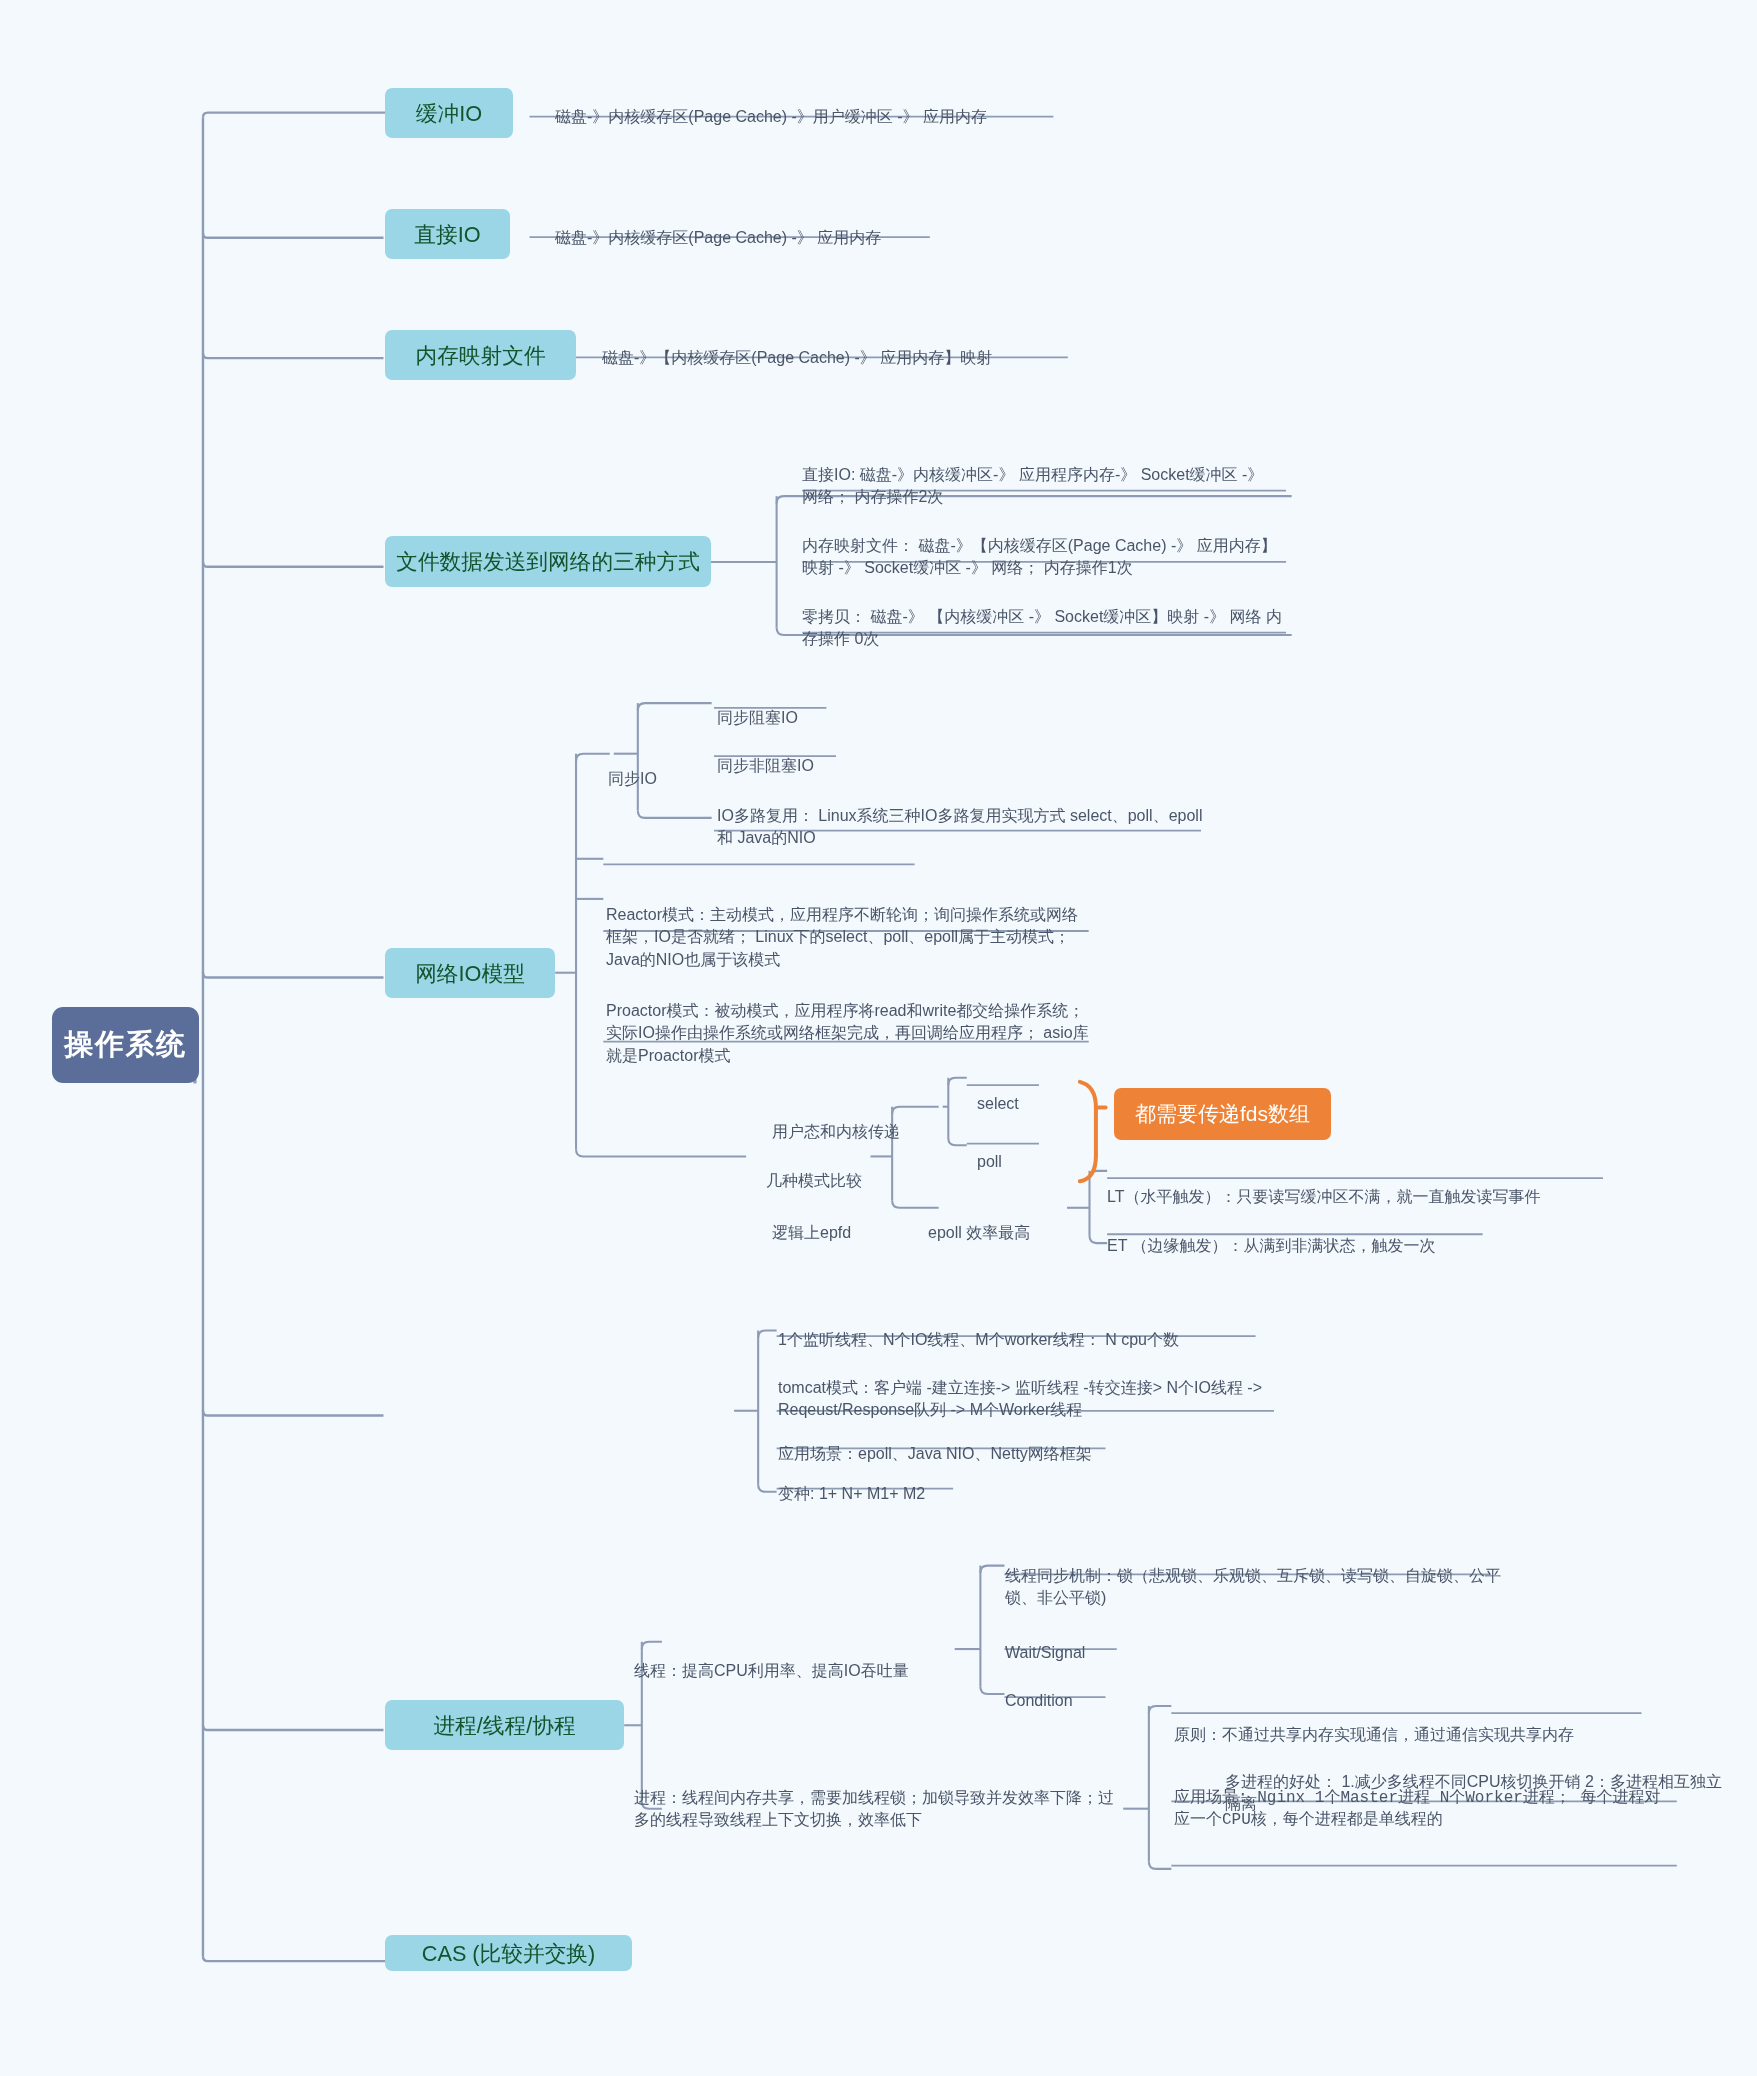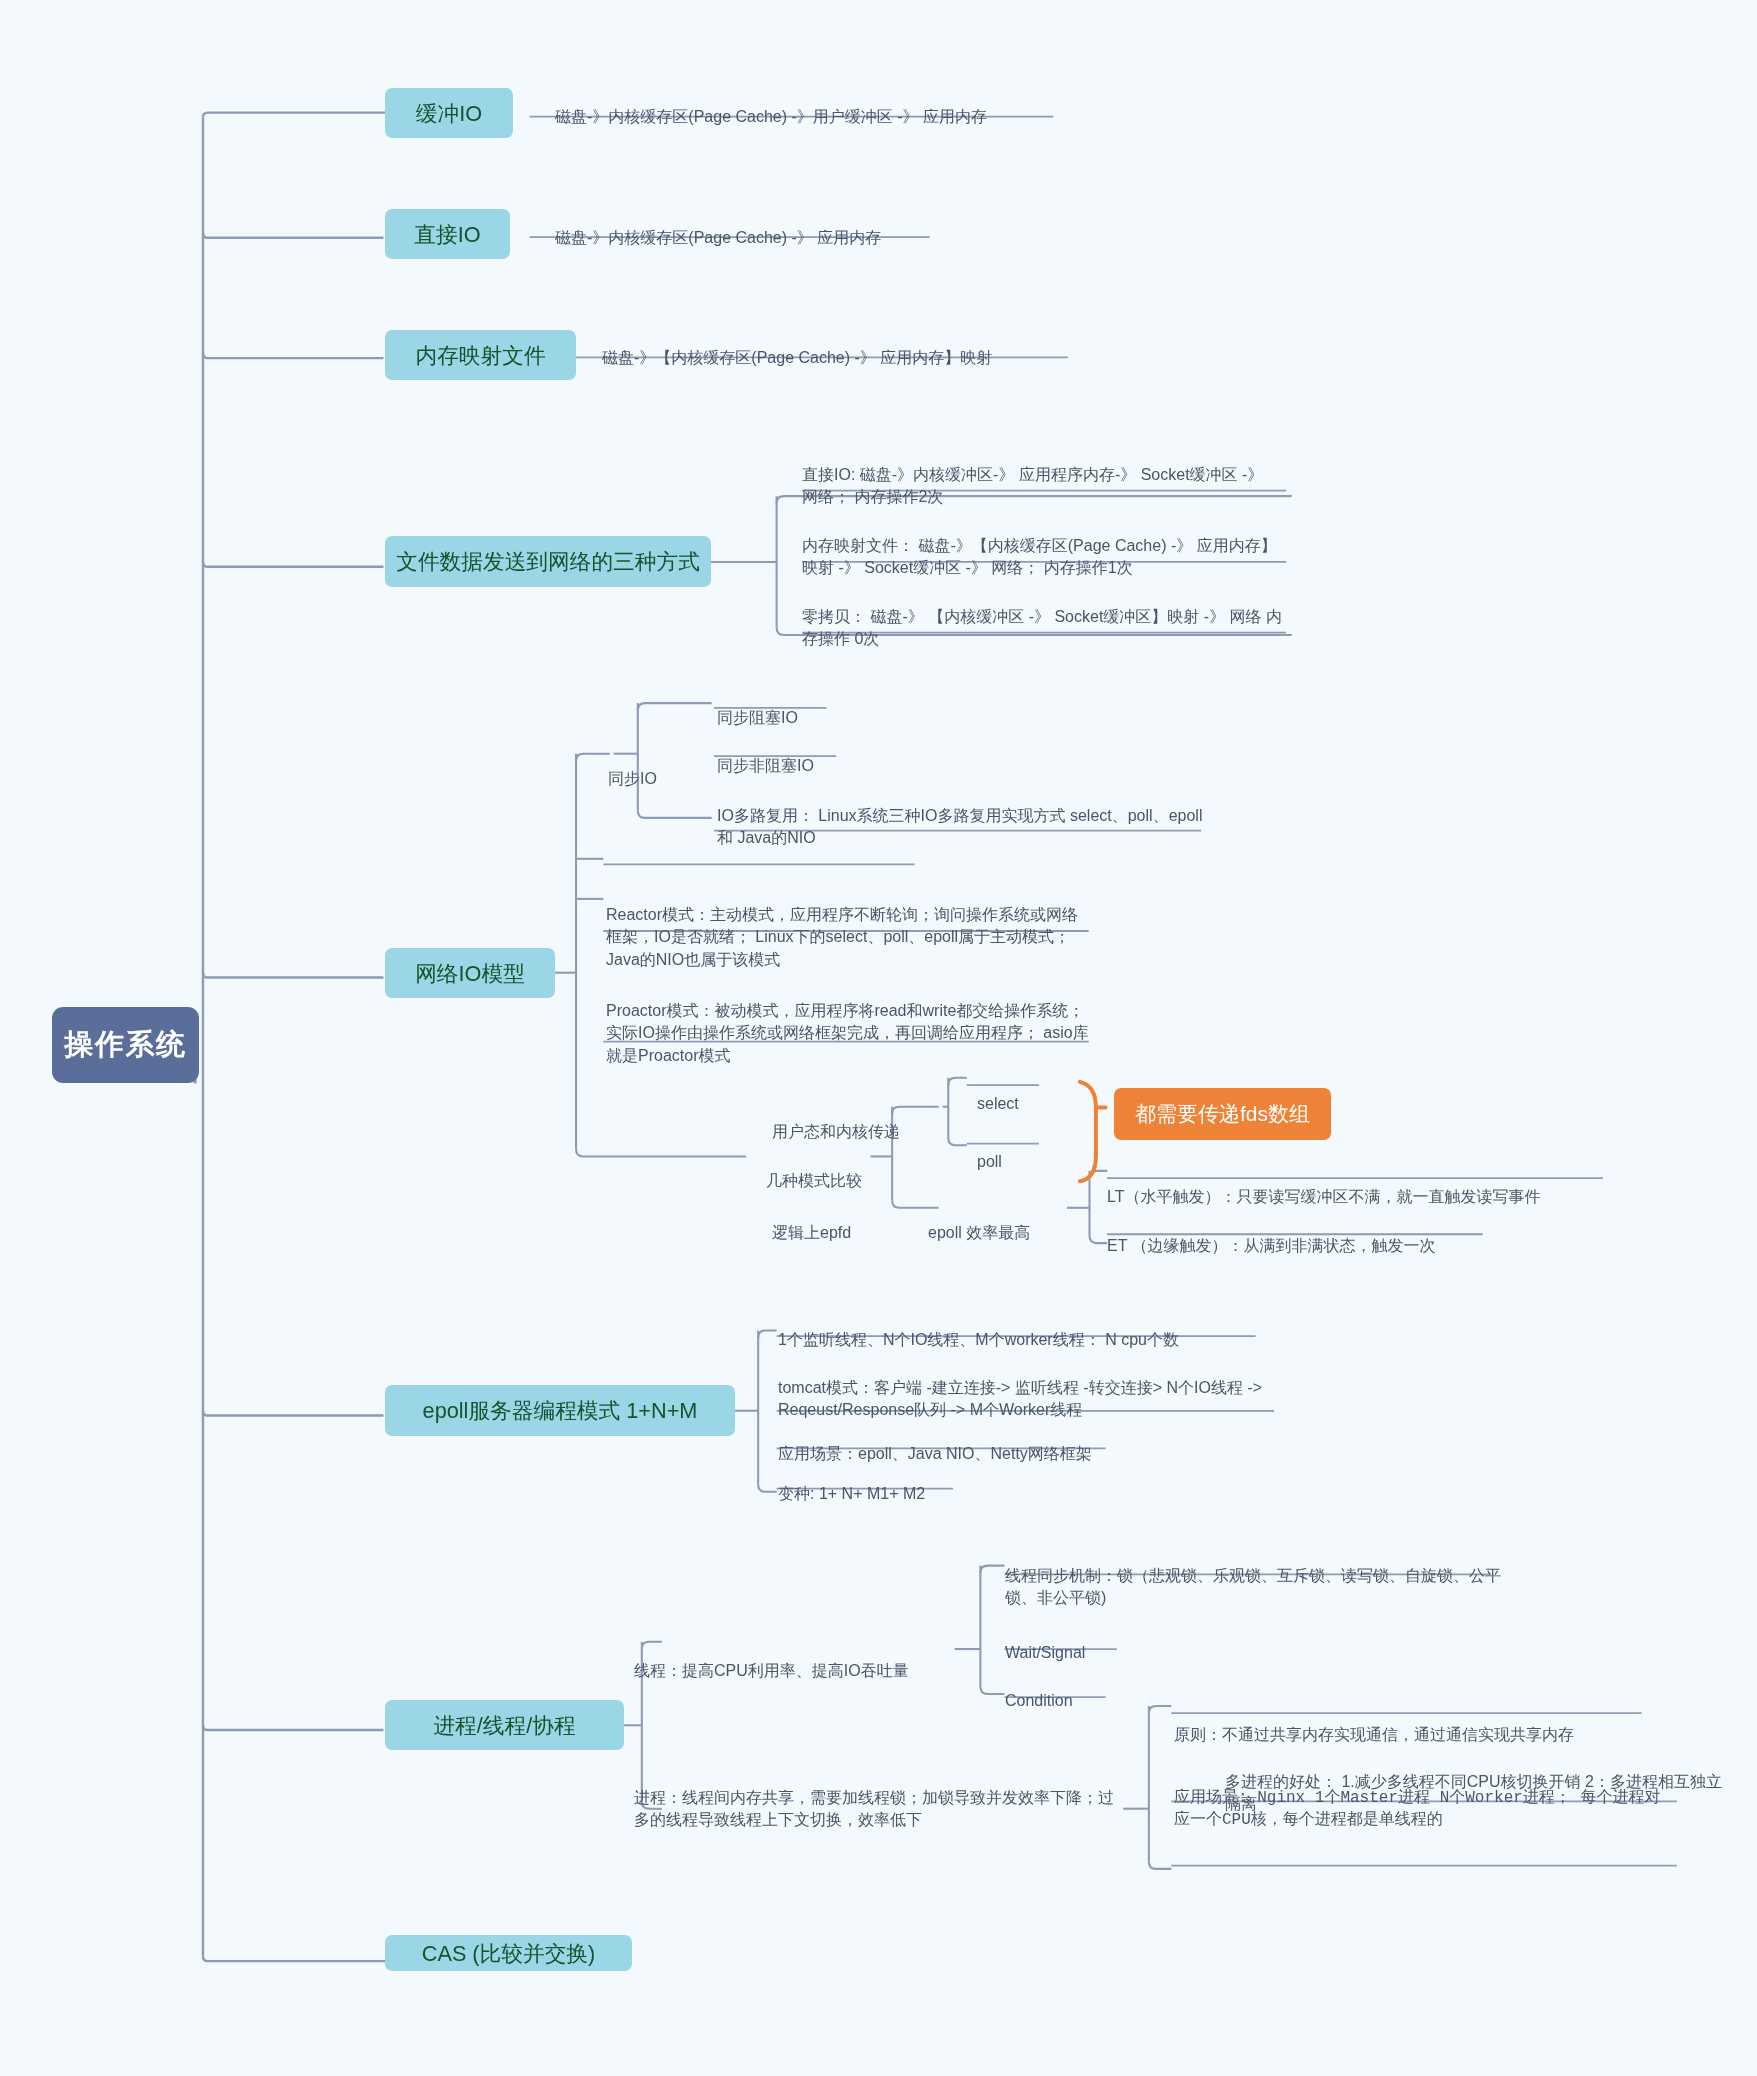--- a/index.html
+++ b/index.html
@@ -193,23 +193,20 @@
   </div>
   <div class="node lvl1" style="left:385px;top:330px;width:191px;height:50px;">
     <span>内存映射文件</span>
   </div>
   <div class="node lvl1" style="left:385px;top:536px;width:326px;height:51px;">
     <span>文件数据发送到网络的三种方式</span>
   </div>
   <div class="node lvl1" style="left:385px;top:948px;width:170px;height:50px;">
     <span>网络IO模型</span>
   </div>
-  <div class="node lvl1" style="left:385px;top:1385px;width:350px;height:51px;">
-    <span>epoll服务器编程模式 1+N+M</span>
-  </div>
   <div class="node lvl1" style="left:385px;top:1700px;width:239px;height:50px;">
     <span>进程/线程/协程</span>
   </div>
   <div class="node lvl1" style="left:385px;top:1935px;width:247px;height:36px;">
     <span>CAS (比较并交换)</span>
   </div>
 
   <div class="node leaf" style="left:555px;top:83px;width:514px;">
     <span>磁盘-》内核缓存区(Page Cache) -》用户缓冲区 -》 应用内存</span>
   </div>

